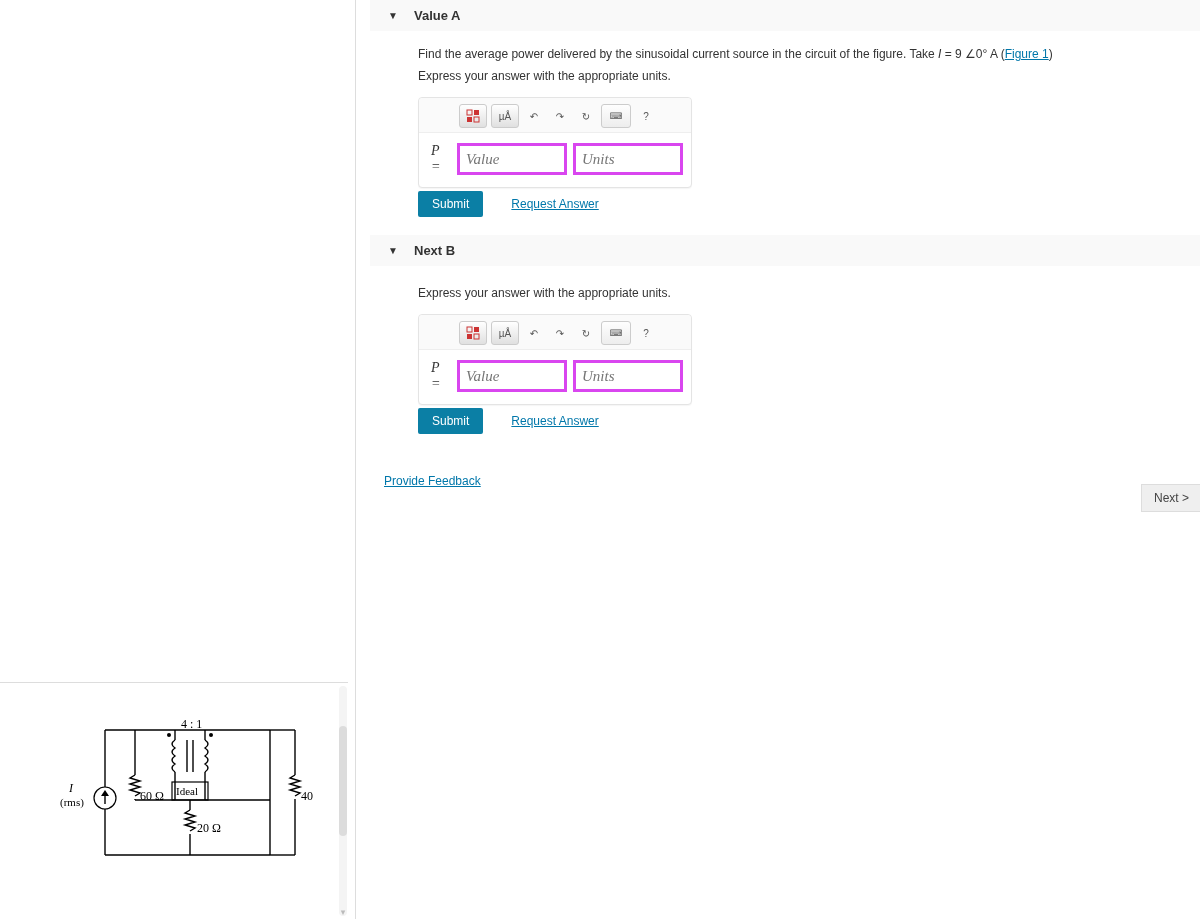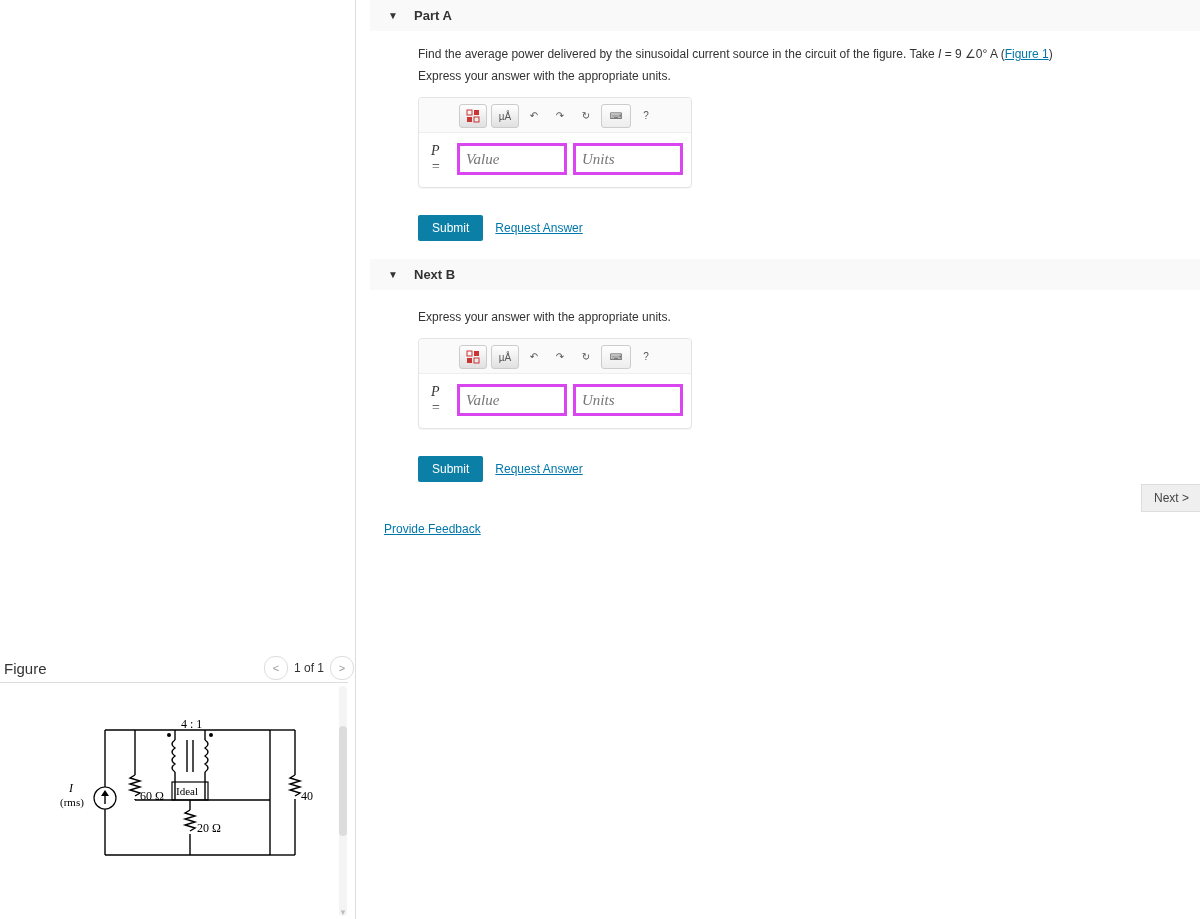--- a/index.html
+++ b/index.html
@@ -17,52 +17,44 @@
   .scroll-thumb{width:8px;height:110px;background:#dcdcdc;border-radius:4px;margin-top:40px}
   .scroll-arr{position:absolute;left:338px;width:10px;text-align:center;color:#bbb;font-size:9px}
 
   .part{margin-top:0}
   .part-head{background:#f9f9f9;padding:8px 10px 8px 44px;position:relative;font-weight:bold;font-size:13px;color:#333}
   .part-head .caret{position:absolute;left:18px;top:10px;font-size:10px;color:#333}
   .part-body{padding:14px 17px 18px 48px}
   .qtext{color:#333;font-size:12px;line-height:1.5}
   .link{color:#0077aa;text-decoration:underline;cursor:pointer}
   .anspanel{border:1px solid #e4e4e4;border-radius:4px;margin-top:12px;width:272px;padding:0;background:#fff;box-shadow:0 1px 1px rgba(0,0,0,0.04)}
-  .toolbar{display:flex;gap:4px;padding:6px 6px 4px 40px;background:#fafafa;border-bottom:1px solid #eee;border-radius:4px 4px 0 0}
+  .toolbar{display:flex;align-items:center;gap:4px;padding:6px 6px 4px 40px;background:#fafafa;border-bottom:1px solid #eee;border-radius:4px 4px 0 0}
   .tool{width:26px;height:22px;display:flex;align-items:center;justify-content:center;border:1px solid #ccc;border-radius:3px;background:linear-gradient(#fefefe,#ededed);font-size:10px;color:#555}
   .tool.fmt{background:linear-gradient(#fff,#e0e0e0);}
   .tool.flat{border:none;background:none;width:22px}
   .tool.kbd{font-size:9px;width:28px}
   .inrow{display:flex;align-items:center;gap:6px;padding:10px 8px 12px 12px}
   .lbl{font-style:italic;font-family:'Times New Roman',serif;font-size:14px}
   .txtin{height:26px;border:3px solid #d946ef;padding:0 6px;font-family:'Times New Roman',serif;font-size:15px;color:#999;font-style:italic}
   .txtin.val{width:92px}
   .txtin.unit{width:92px}
-  .btnrow{display:flex;align-items:center;gap:12px;margin-top:27px}
+  .btnrow{display:flex;align-items:center;gap:28px;margin-top:3px}
   .submit{background:#0b7fa5;color:#fff;border:none;height:26px;padding:0 14px;border-radius:2px;font-size:12px}
   .feedback{display:inline-block;margin:22px 17px 0 14px;color:#0077aa;text-decoration:underline}
   .nextbtn{position:absolute;right:-2px;top:484px;height:28px;padding:0 12px;background:#efefef;border:1px solid #ddd;font-size:12px;color:#444}
 
   
   .circ line{stroke:#000;stroke-width:1.4}
   .circ text{font-size:12px;fill:#000;font-family:'Times New Roman',serif}
   .zig{stroke:#000;stroke-width:1.4;fill:none}
 </style>
 </head>
 <body>
 
 <div class="left">
-  <div class="fig-hdr">
-    <span class="ttl">Figure</span>
-    <div class="fig-nav">
-      <span class="navbtn">&lt;</span>
-      <span>1 of 1</span>
-      <span class="navbtn">&gt;</span>
-    </div>
-  </div>
   <div class="fig-hr"></div>
 
   <span class="scroll-arr" style="top:686px">▴</span>
   <div class="scroll-track">
     <div class="scroll-thumb"></div>
   </div>
   <span class="scroll-arr" style="top:907px">▾</span>
 
   <svg class="fig-img circ" width="260" height="145">
 
@@ -121,21 +113,21 @@
 </div>
 
 <div class="divider"></div>
 
 <div class="right">
 
   
   <div class="part">
     <div class="part-head">
       <span class="caret">▼</span>
-      <span>Part A</span>
+      <span>Value A</span>
     </div>
     <div class="part-body">
       <div class="qtext">
         <span>Find the average power delivered by the sinusoidal current source in the circuit of the figure. Take </span><i>I</i><span> = 9 ∠0° A (</span><span class="link">Figure 1</span><span>)</span>
       </div>
       <div class="qtext" style="margin-top:4px">Express your answer with the appropriate units.</div>
 
       <div class="anspanel">
         <div class="toolbar">
           <span class="tool fmt">

